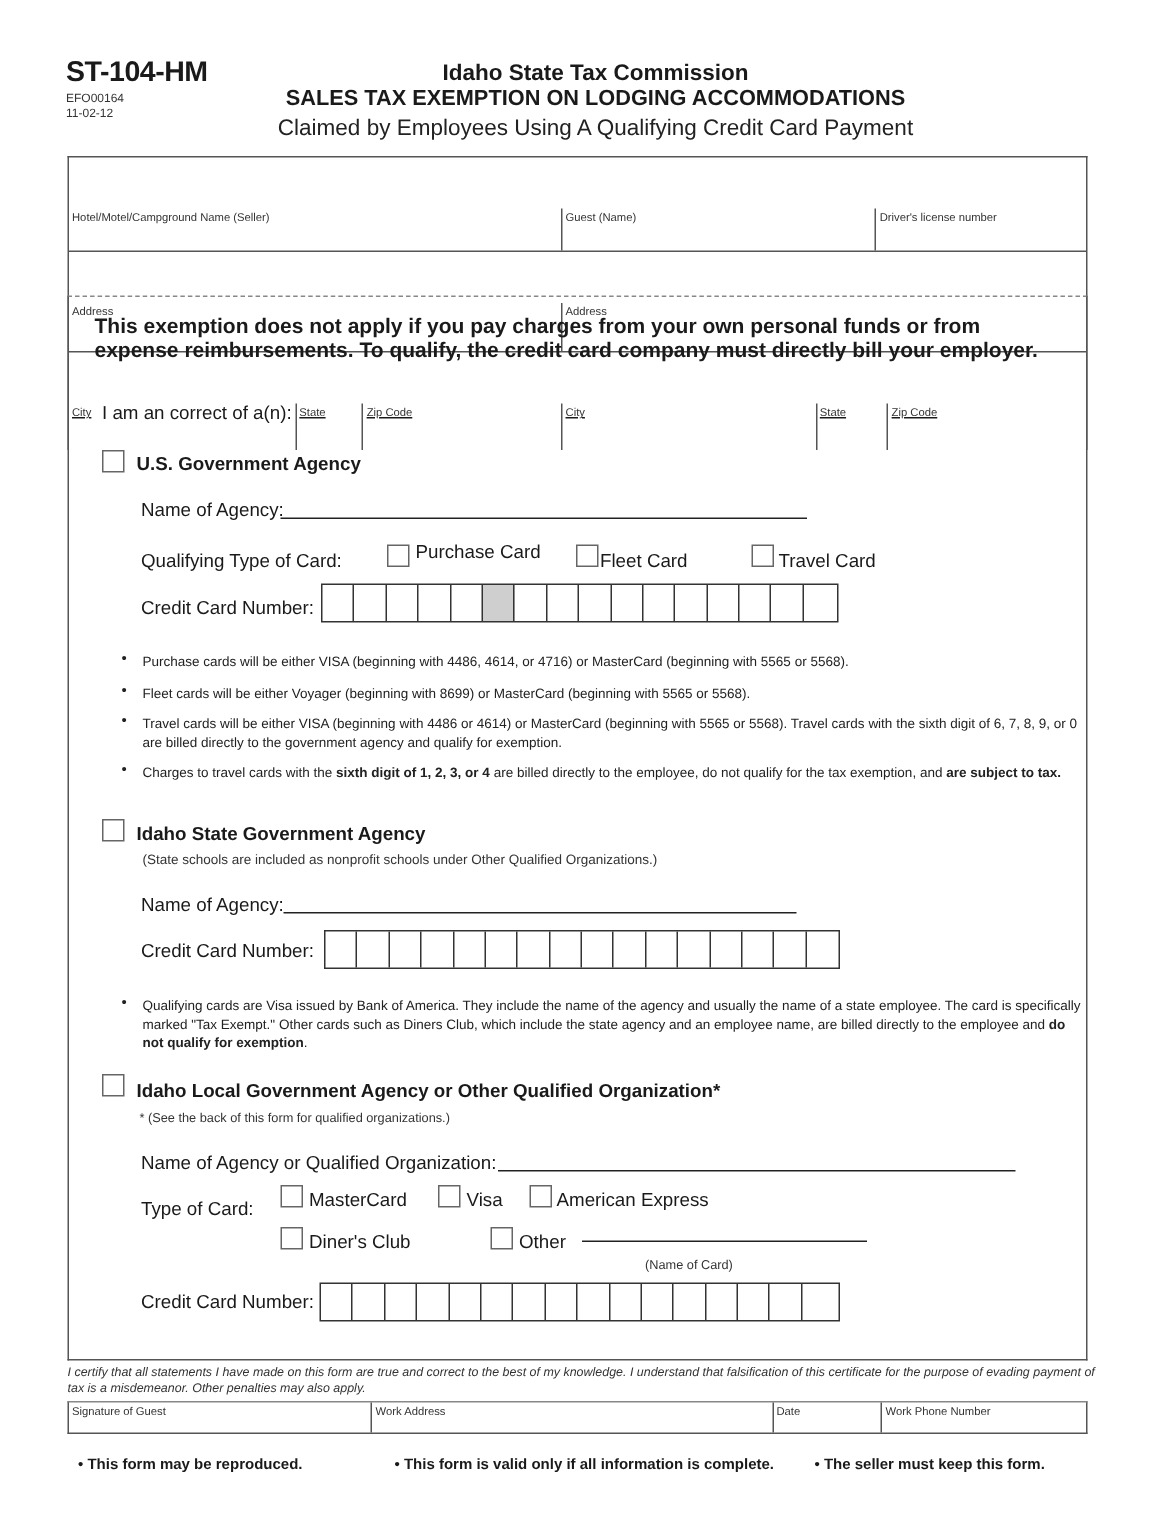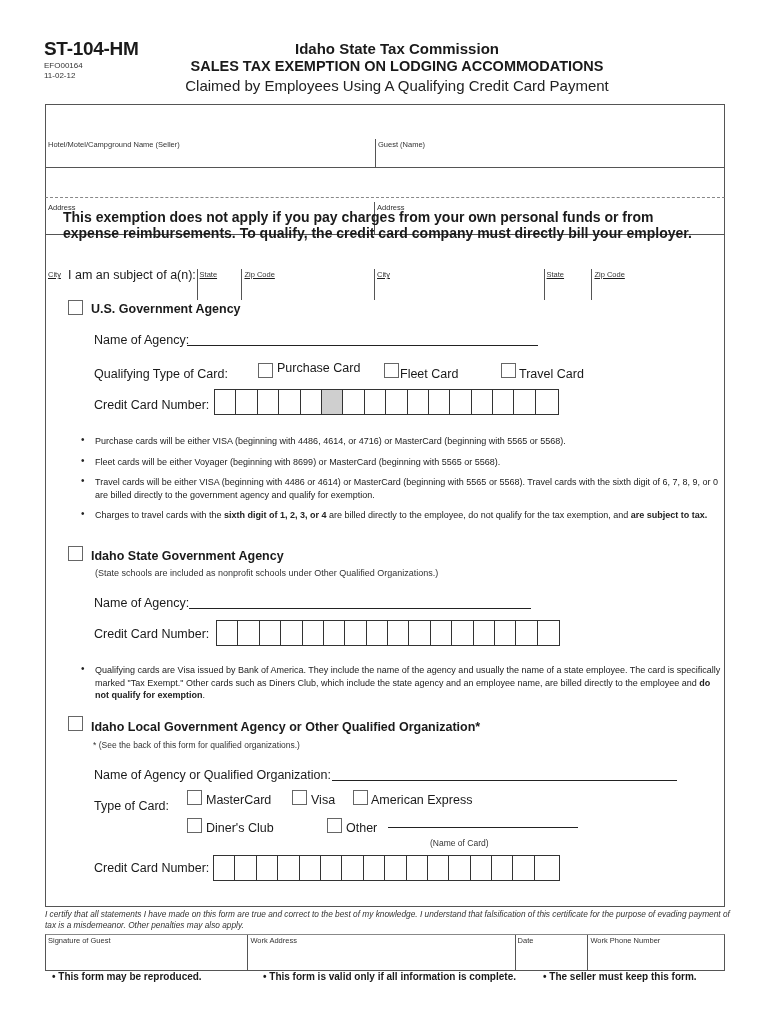--- a/index.html
+++ b/index.html
@@ -35,58 +35,59 @@
 
   .ccn { display: flex; border: 1px solid #333; height: 26px; }
   .ccn span { width: 21.4px; border-right: 1px solid #333; height: 100%; }
   .ccn span:last-child { border-right: none; }
   .ccn span.shaded { background: #cfcfcf; }
 
   .bullet { font-size: 9px; line-height: 12.5px; color: #222; }
   .bullet .dot { position: absolute; left: -14px; top: -1px; font-size: 10px; }
 
   .cert { left: 45px; top: 909px; width: 690px; font-size: 8.3px; font-style: italic; line-height: 11px; color: #333; }
-  .sig-table { left: 45px; top: 934px; width: 680px; height: 37px; border: 1px solid #555; border-top: 1px solid #888; display: flex; }
+  .sig-table { left: 45px; top: 934px; width: 680px; height: 22px; border: 1px solid #555; border-top: 1px solid #888; display: flex; }
   .sig-table .cell { height: 100%; }
   .footer { top: 971px; font-size: 10px; font-weight: bold; color: #1a1a1a; }
 </style>
 </head>
 <body>
 
 <div class="abs form-id">ST-104-HM</div>
 <div class="abs form-code">
   <div>EFO00164</div>
   <div>11-02-12</div>
 </div>
 <div class="abs hdr hdr-1">Idaho State Tax Commission</div>
 <div class="abs hdr hdr-2">SALES TAX EXEMPTION ON LODGING ACCOMMODATIONS</div>
 <div class="abs hdr hdr-3">Claimed by Employees Using A Qualifying Credit Card Payment</div>
 
 <div class="abs info-table">
   <div class="row r1">
     <div class="cell" style="width:330px"><span>Hotel/Motel/Campground Name (Seller)</span></div>
     <div class="cell" style="width:210px"><span>Guest (Name)</span></div>
+    <div class="cell" style="width:140px"><span>Driver's license number</span></div>
   </div>
   <div class="row r2">
     <div class="cell" style="width:330px"><span>Address</span></div>
     <div class="cell" style="width:350px"><span>Address</span></div>
   </div>
   <div class="row r3" style="border-bottom:none">
     <div class="cell" style="width:152px"><span>City</span></div>
     <div class="cell" style="width:45px"><span>State</span></div>
     <div class="cell" style="width:133px"><span>Zip Code</span></div>
     <div class="cell" style="width:170px"><span>City</span></div>
     <div class="cell" style="width:48px"><span>State</span></div>
     <div class="cell" style="width:132px"><span>Zip Code</span></div>
   </div>
 </div>
 
 <div class="abs main-box"></div>
 <div class="abs warning">This exemption does not apply if you pay charges from your own personal funds or from expense reimbursements.  To qualify, the credit card company must directly bill your employer.</div>
-<div class="abs employee-of lbl">I am an subject of a(n):</div>
+<div class="abs employee-of lbl">I am an correct of a(n):</div>
 
 <div class="abs chk" style="left:68px;top:300px"></div>
 <div class="abs sec-title" style="left:91px;top:302px">U.S. Government Agency</div>
 
 <div class="abs lbl" style="left:94px;top:333px">Name of Agency:</div>
 <div class="abs uline" style="left:187px;top:332px;width:351px"></div>
 
 <div class="abs lbl" style="left:94px;top:367px">Qualifying Type of Card:</div>
 <div class="abs chk" style="left:258px;top:363px"></div>
 <div class="abs lbl" style="left:277px;top:361px">Purchase Card</div>

